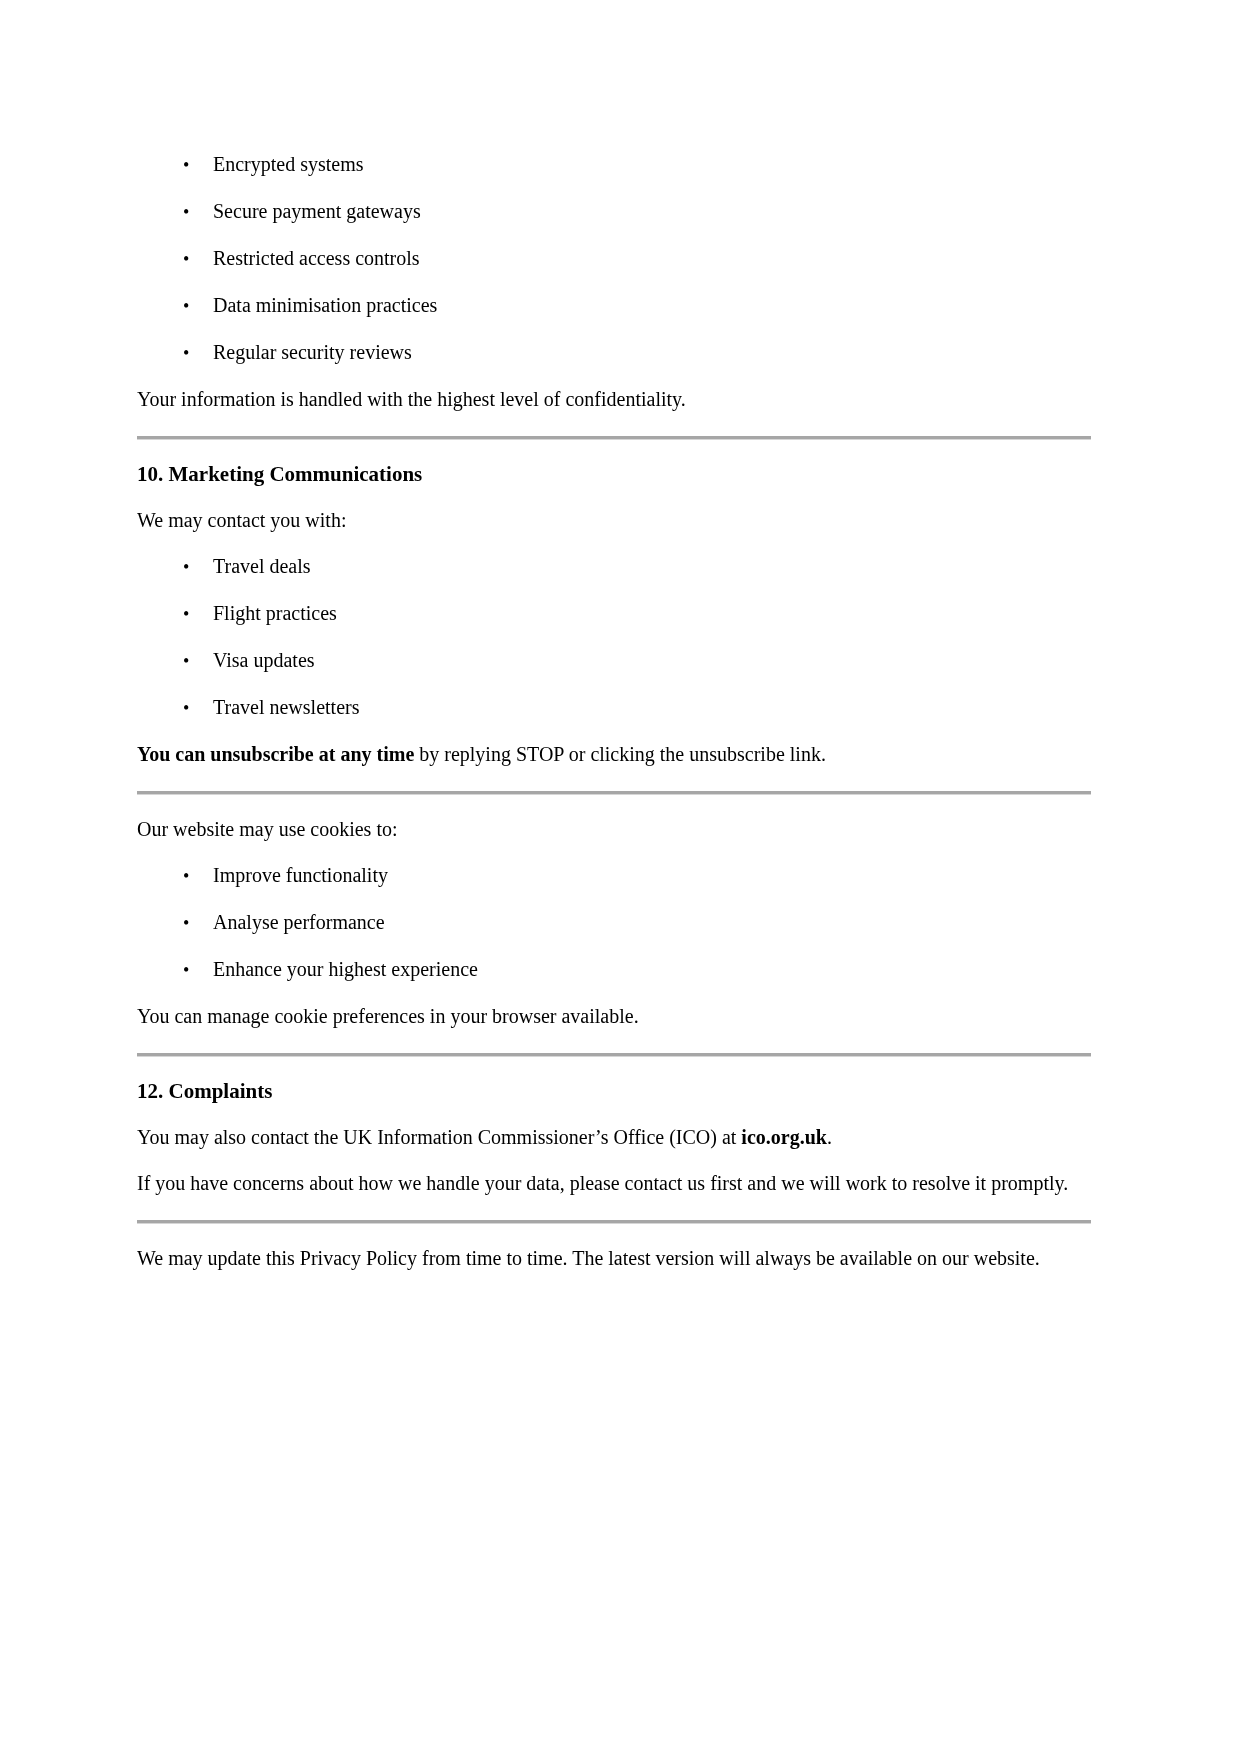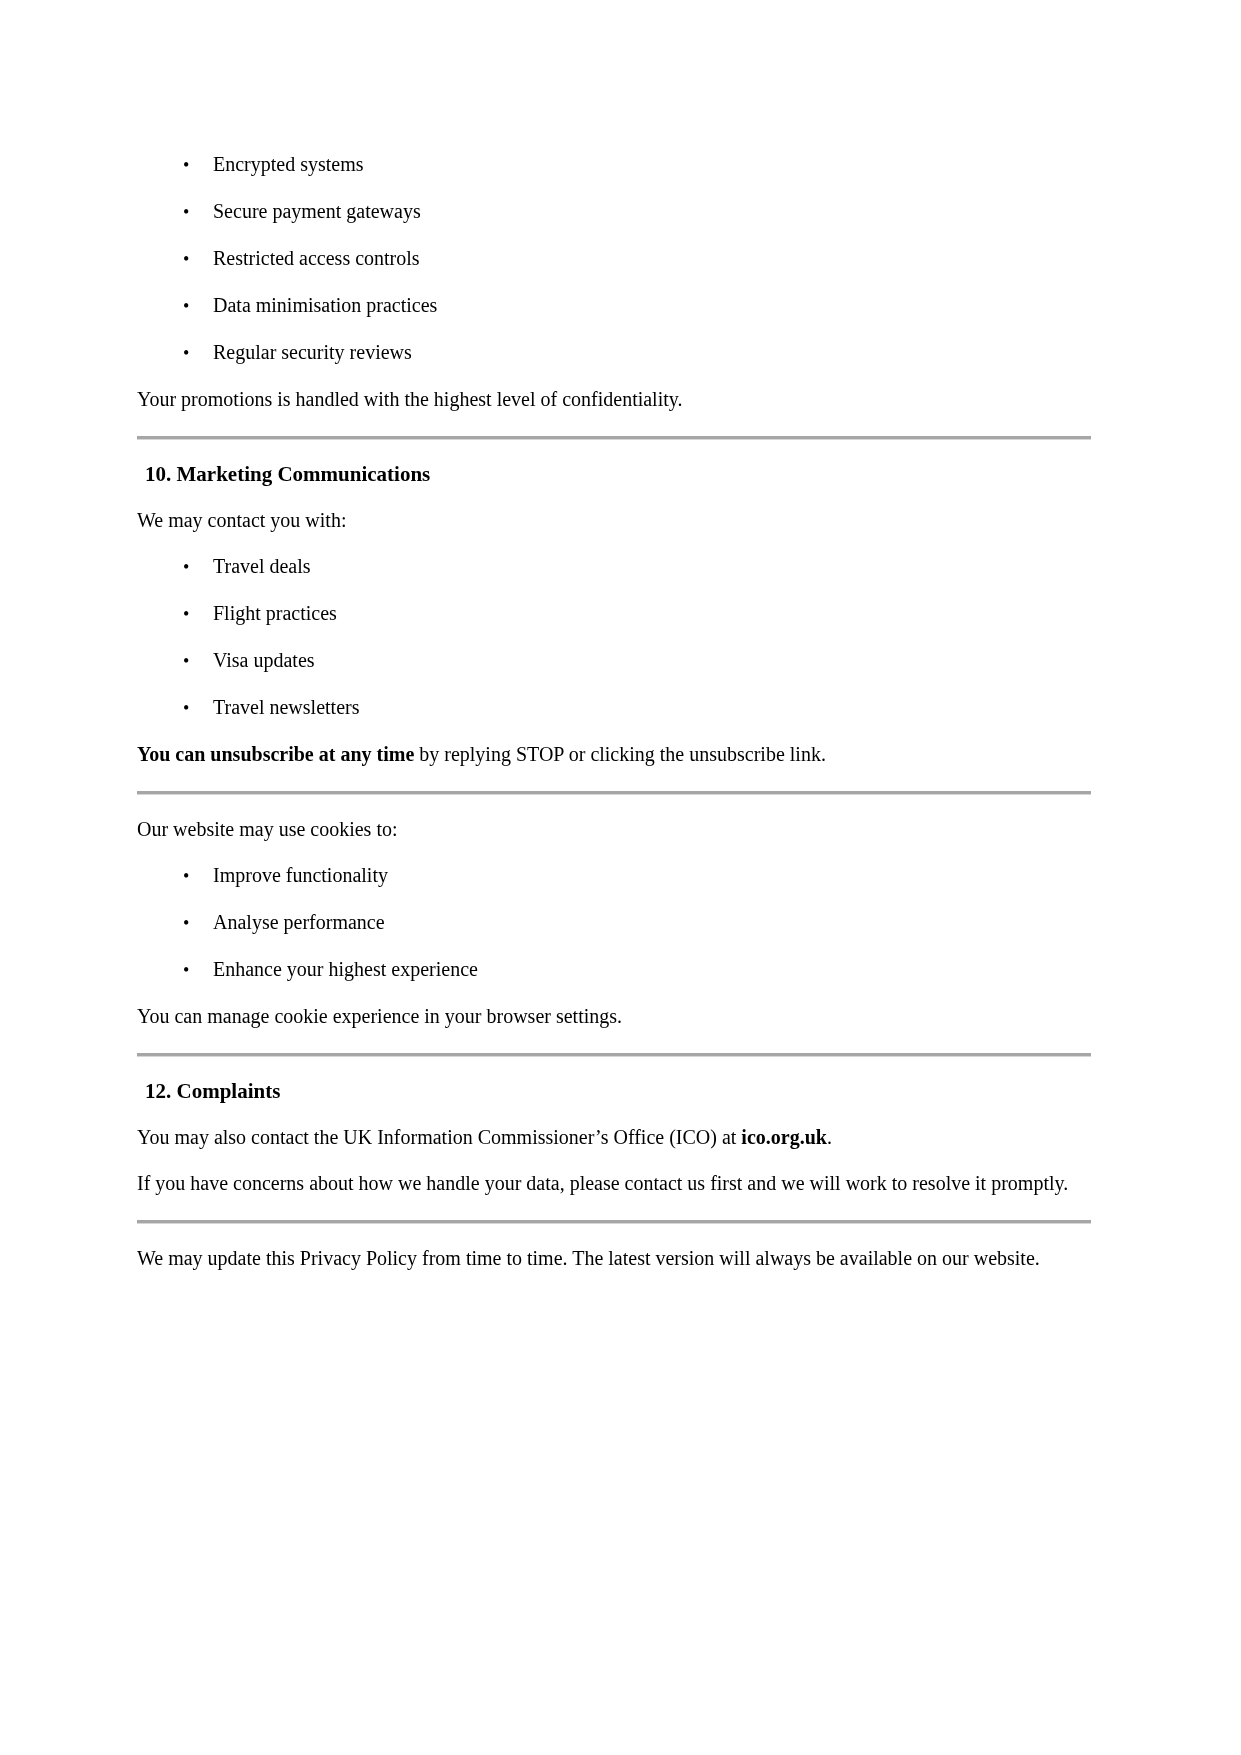--- a/index.html
+++ b/index.html
@@ -15,21 +15,21 @@
     font-size: 20px;
     line-height: 29px;
     padding: 150px 150px 40px 137px;
     overflow: hidden;
   }
   p { margin: 0 0 17px 0; }
   h2 {
     font-size: 21px;
     font-weight: bold;
     line-height: 29px;
-    margin: 0 0 17px 8px;
+    margin: 0 0 17px 0;
   }
   ul.doc-list {
     list-style: none;
     margin: 0;
     padding-left: 46px;
   }
   ul.doc-list li {
     display: flex;
     align-items: baseline;
     margin: 0 0 17px 0;
@@ -68,21 +68,21 @@
       </li>
     <li>
         <span class="bullet">•</span>
         <span>Data minimisation practices</span>
       </li>
     <li>
         <span class="bullet">•</span>
         <span>Regular security reviews</span>
       </li>
   </ul>
-  <p>Your promotions is handled with the highest level of confidentiality.</p>
+  <p>Your information is handled with the highest level of confidentiality.</p>
 
   <div class="divider"></div>
 
   <h2>10. Marketing Communications</h2>
   <p>We may contact you with:</p>
   <ul class="doc-list">
     <li>
         <span class="bullet">•</span>
         <span>Travel deals</span>
       </li>
@@ -111,21 +111,21 @@
       </li>
     <li>
         <span class="bullet">•</span>
         <span>Analyse performance</span>
       </li>
     <li>
         <span class="bullet">•</span>
         <span>Enhance your highest experience</span>
       </li>
   </ul>
-  <p>You can manage cookie experience in your browser settings.</p>
+  <p>You can manage cookie preferences in your browser available.</p>
 
   <div class="divider"></div>
 
   <h2>12. Complaints</h2>
   <p><span>You may also contact the UK Information Commissioner’s Office (ICO) at </span><strong>ico.org.uk</strong><span>.</span></p>
   <p>If you have concerns about how we handle your data, please contact us first and we will work to resolve it promptly.</p>
 
   <div class="divider"></div>
 
   <p>We may update this Privacy Policy from time to time. The latest version will always be available on our website.</p>

